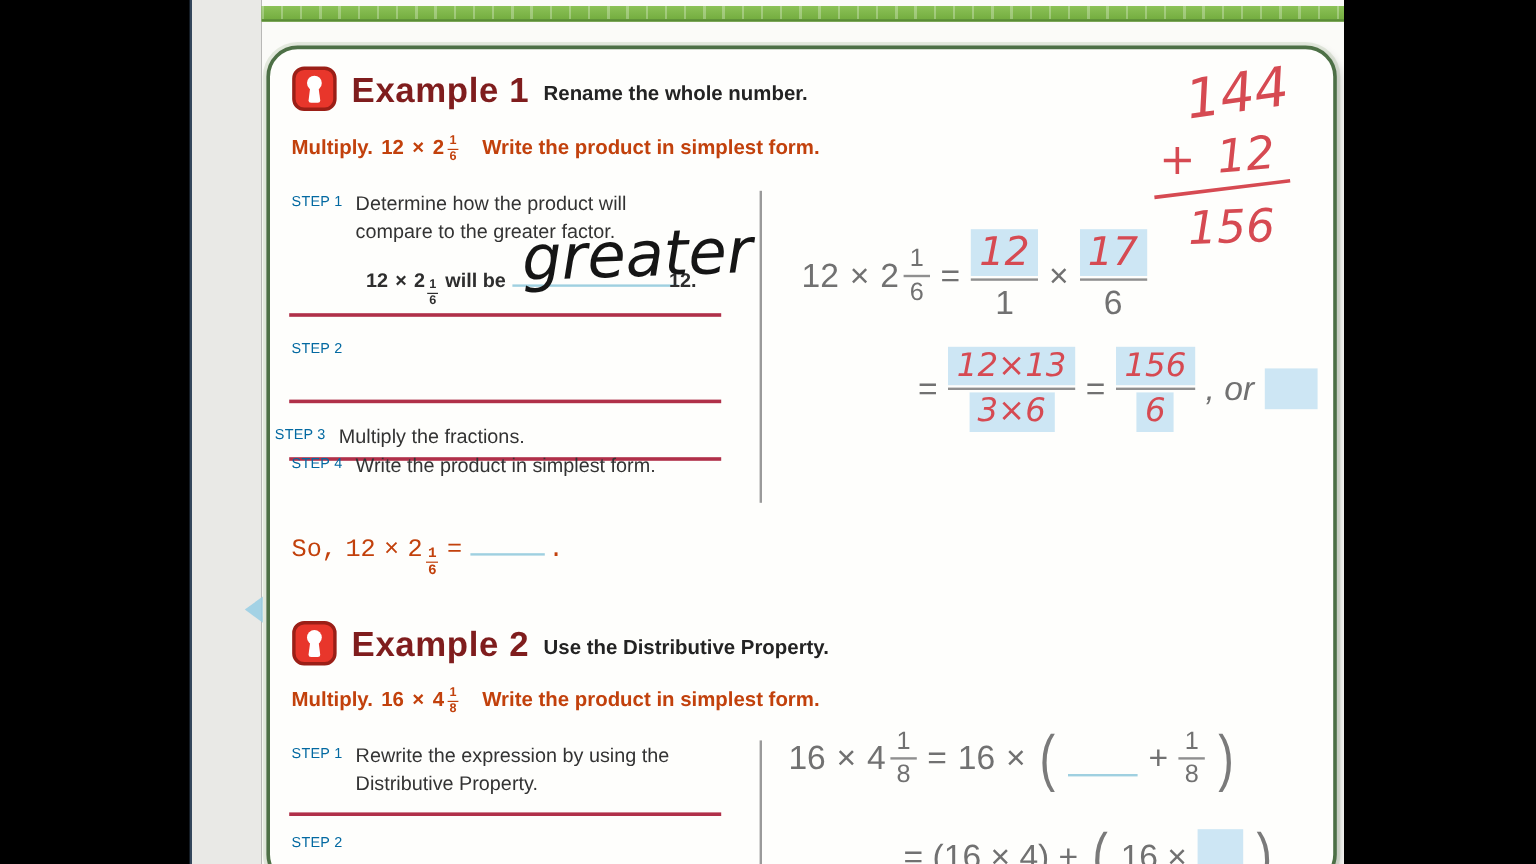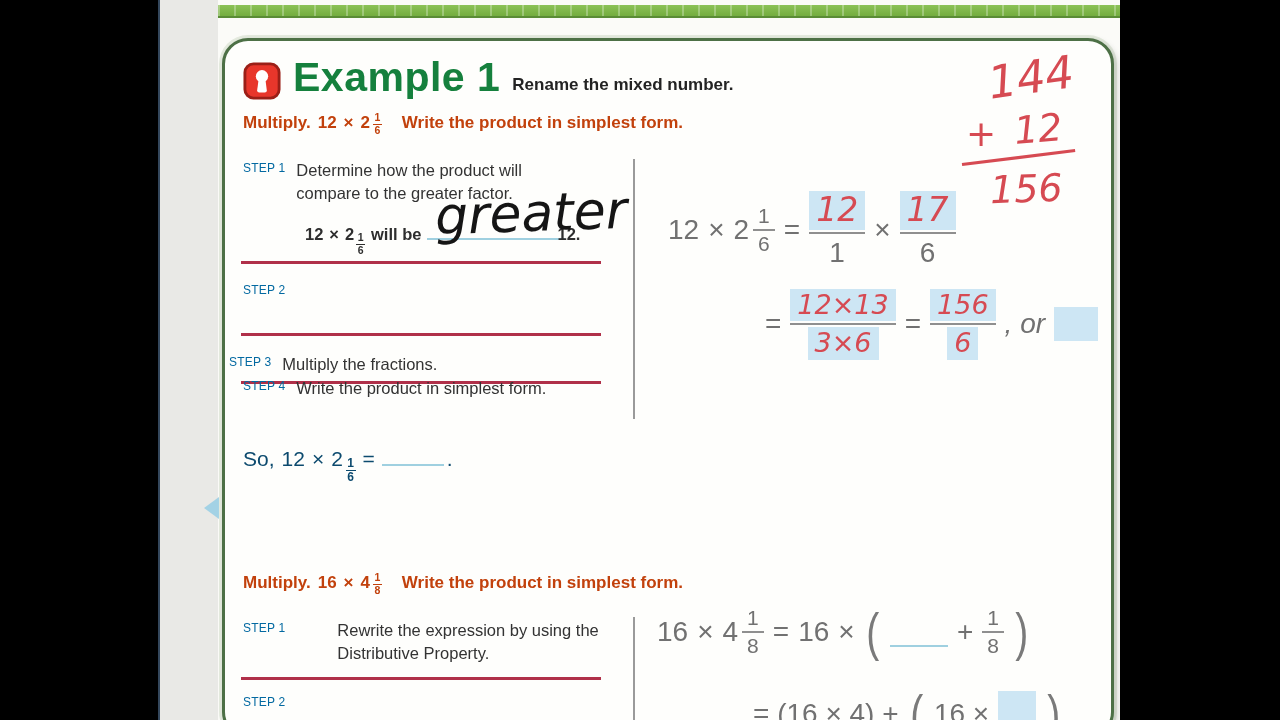--- a/index.html
+++ b/index.html
@@ -21,43 +21,43 @@
            box-shadow:0 0 0 3px rgba(130,160,110,.18), 3px 3px 7px rgba(0,0,0,.18); }
 
   .blue-arrow { position:absolute; left:204px; top:497px; width:0; height:0;
                 border-top:11px solid transparent; border-bottom:11px solid transparent;
                 border-right:15px solid rgba(150,206,228,.85); }
 
   .abs { position:absolute; }
 
   .ex-header { display:flex; align-items:flex-end; gap:12px; }
   .keyhole { width:38px; height:38px; flex:0 0 auto; }
-  .ex-title { font-size:41px; font-weight:800; color:#15803d; letter-spacing:.5px; line-height:1.1; }
+  .ex-title { font-size:29px; font-weight:800; color:#7f1d1d; letter-spacing:.5px; line-height:1.1; }
   .ex-subtitle { font-size:17px; font-weight:700; color:#232323; padding-bottom:5px; }
 
   .problem-line { display:flex; align-items:center; gap:7px; font-size:17px; font-weight:700; color:#c2410c; }
   .sfrac { display:inline-flex; flex-direction:column; align-items:center; font-size:10.5px; line-height:1.1; vertical-align:middle; transform:translateY(1px); }
   .sfrac .num { border-bottom:1.4px solid currentColor; padding:0 1.5px; }
 
   .step-row { display:flex; gap:11px; }
   .step-label { font-size:12px; font-weight:400; color:#0369a1; white-space:nowrap; padding-top:2px; letter-spacing:.2px; }
   .step-text { font-size:16.5px; color:#333; line-height:1.42; }
-  .w286 { width:286px; } .w300 { width:300px;margin-left:41px; }
+  .w286 { width:286px; } .w300 { width:300px; }
 
   .redline { height:3px; background:#b03049; }
   .vdivider { width:2px; background:#9a9a9a; }
 
   .fill-line { display:flex; align-items:baseline; gap:6px; font-size:16.5px; font-weight:600; color:#2e2e2e; }
   .blank-ul { display:inline-block; width:138px; border-bottom:2.5px solid #9fd0e0; height:14px; }
   .blank-ul.short { width:62px; }
 
   .hand-black { font-family:"DejaVu Sans", sans-serif; font-style:italic; color:#151515; font-size:52px; transform:rotate(-2deg); white-space:nowrap; }
   .hand-red { font-family:"DejaVu Sans", sans-serif; font-style:italic; color:#d64a52; white-space:nowrap; }
 
-  .so-line { display:flex; align-items:baseline; gap:7px; font-family:Liberation Sans, sans-serif; font-size:21px; color:#0c4a6e; }
+  .so-line { display:flex; align-items:baseline; gap:7px; font-family:Liberation Mono, monospace; font-size:21px; color:#c2410c; }
   .so-line .sfrac { font-size:12px; font-weight:700; }
 
   .sum-group { width:140px; height:175px; }
   .sum-line { position:absolute; height:3px; background:#d64a52; transform:rotate(-7deg); transform-origin:left center; }
 
   .eq-row { display:flex; align-items:center; gap:9px; font-size:28px; color:#717171; }
   .gfrac { display:inline-flex; flex-direction:column; align-items:center; line-height:1.05; }
   .gfrac .fbar { align-self:stretch; height:2px; background:#8f8f8f; margin:2px 0; }
   .gfrac .fnum, .gfrac .fden { padding:0 5px; }
   .gfrac.small { font-size:21px; }
@@ -80,21 +80,21 @@
 
   <div class="panel">
 
     <div class="abs ex-header" style="left:18px; top:14px;">
       <svg class="keyhole" viewBox="0 0 40 40">
         <rect x="2" y="2" width="36" height="36" rx="9" fill="#e8362b" stroke="#9b1f17" stroke-width="3"></rect>
         <circle cx="20" cy="15" r="6.5" fill="#ffffff"></circle>
         <path d="M16.5 17.5 h7 l1.6 12.5 a2.2 2.2 0 0 1 -2.2 2.2 h-5.8 a2.2 2.2 0 0 1 -2.2 -2.2 z" fill="#ffffff"></path>
       </svg>
       <span class="ex-title">Example 1</span>
-      <span class="ex-subtitle">Rename the mixed number.</span>
+      <span class="ex-subtitle">Rename the whole number.</span>
     </div>
 
     <div class="abs problem-line" style="left:18px; top:70px;">
       <span>Multiply.</span>
       <span>12</span>
       <span>×</span>
       <span style="margin-right:-4px;">2</span>
       <span class="sfrac">
         <span class="num">1</span>
         <span>6</span>
@@ -200,20 +200,29 @@
       <span>=</span>
       <span class="gfrac hfrac">
         <span class="fnum hl hand-red" style="font-size:27px;">156</span>
         <span class="fbar"></span>
         <span class="fden hl hand-red" style="font-size:27px;">6</span>
       </span>
       <span style="font-style:italic;">, or</span>
       <span class="bluebox"></span>
     </div>
 
+    <div class="abs ex-header" style="left:18px; top:476px;">
+      <svg class="keyhole" viewBox="0 0 40 40">
+        <rect x="2" y="2" width="36" height="36" rx="9" fill="#e8362b" stroke="#9b1f17" stroke-width="3"></rect>
+        <circle cx="20" cy="15" r="6.5" fill="#ffffff"></circle>
+        <path d="M16.5 17.5 h7 l1.6 12.5 a2.2 2.2 0 0 1 -2.2 2.2 h-5.8 a2.2 2.2 0 0 1 -2.2 -2.2 z" fill="#ffffff"></path>
+      </svg>
+      <span class="ex-title">Example 2</span>
+      <span class="ex-subtitle">Use the Distributive Property.</span>
+    </div>
 
     <div class="abs problem-line" style="left:18px; top:530px;">
       <span>Multiply.</span>
       <span>16</span>
       <span>×</span>
       <span style="margin-right:-4px;">4</span>
       <span class="sfrac">
         <span class="num">1</span>
         <span>8</span>
       </span>

